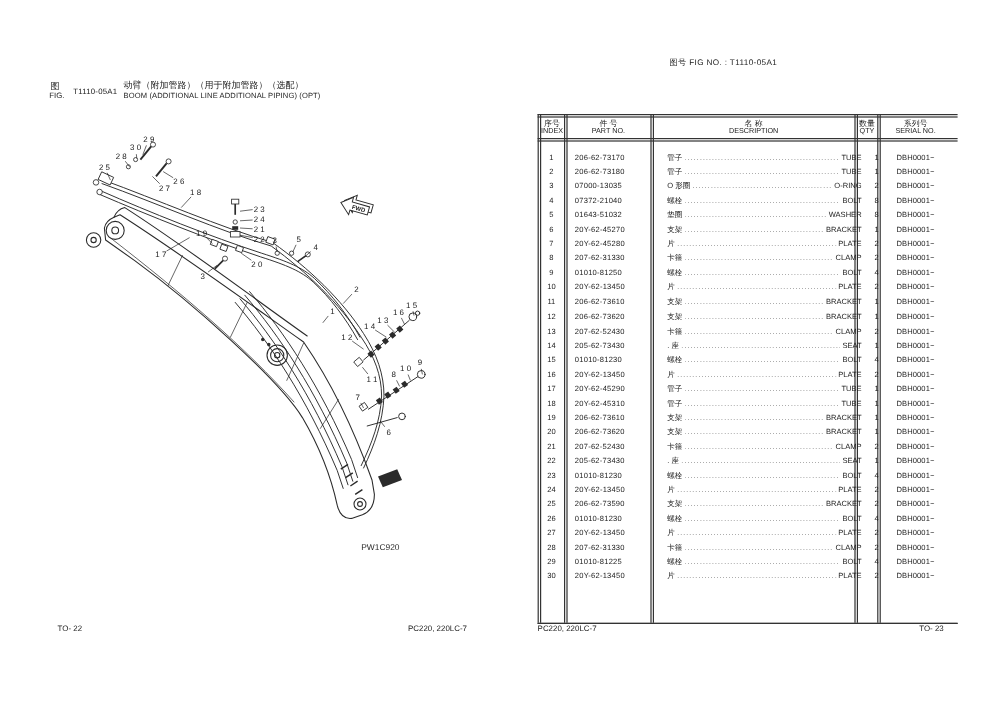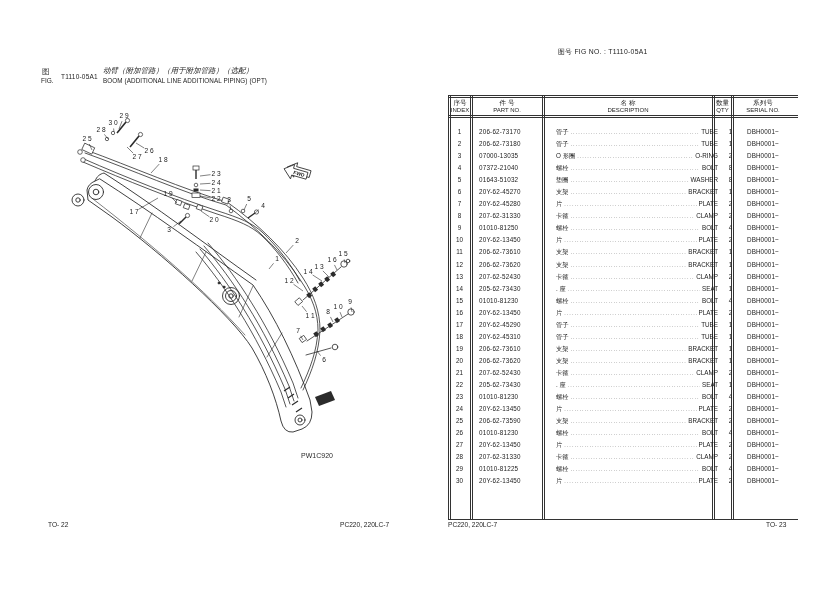--- a/index.html
+++ b/index.html
@@ -3,21 +3,21 @@
 <meta charset="utf-8">
 <style>
   html,body{margin:0;padding:0;background:#fff;}
   .page{position:relative;width:840px;height:594px;background:#fff;overflow:hidden;
         font-family:"Liberation Sans",sans-serif;color:#222;}
   .abs{position:absolute;}
   
   .fig-cn{left:42px;top:67px;font-size:7.5px;}
   .fig-en{left:41px;top:77px;font-size:6.5px;}
   .fig-no{left:61px;top:73px;font-size:6.5px;letter-spacing:.2px;}
-  .title-cn{left:103px;top:66px;font-size:7.5px;font-style:italic;}
+  .title-cn{left:103px;top:66px;font-size:7.5px;}
   .title-en{left:103px;top:77px;font-size:6.3px;letter-spacing:.1px;}
   
   .rhead{left:558px;top:47px;font-size:6.8px;letter-spacing:.3px;}
   
   .f{font-size:6.6px;top:521px;}
   .f-to22{left:48px;}
   .f-pc-l{left:340px;}
   .f-pc-r{left:448px;}
   .f-to23{left:766px;}
   .f-line{left:448px;top:519px;width:350px;height:1px;background:#333;}

